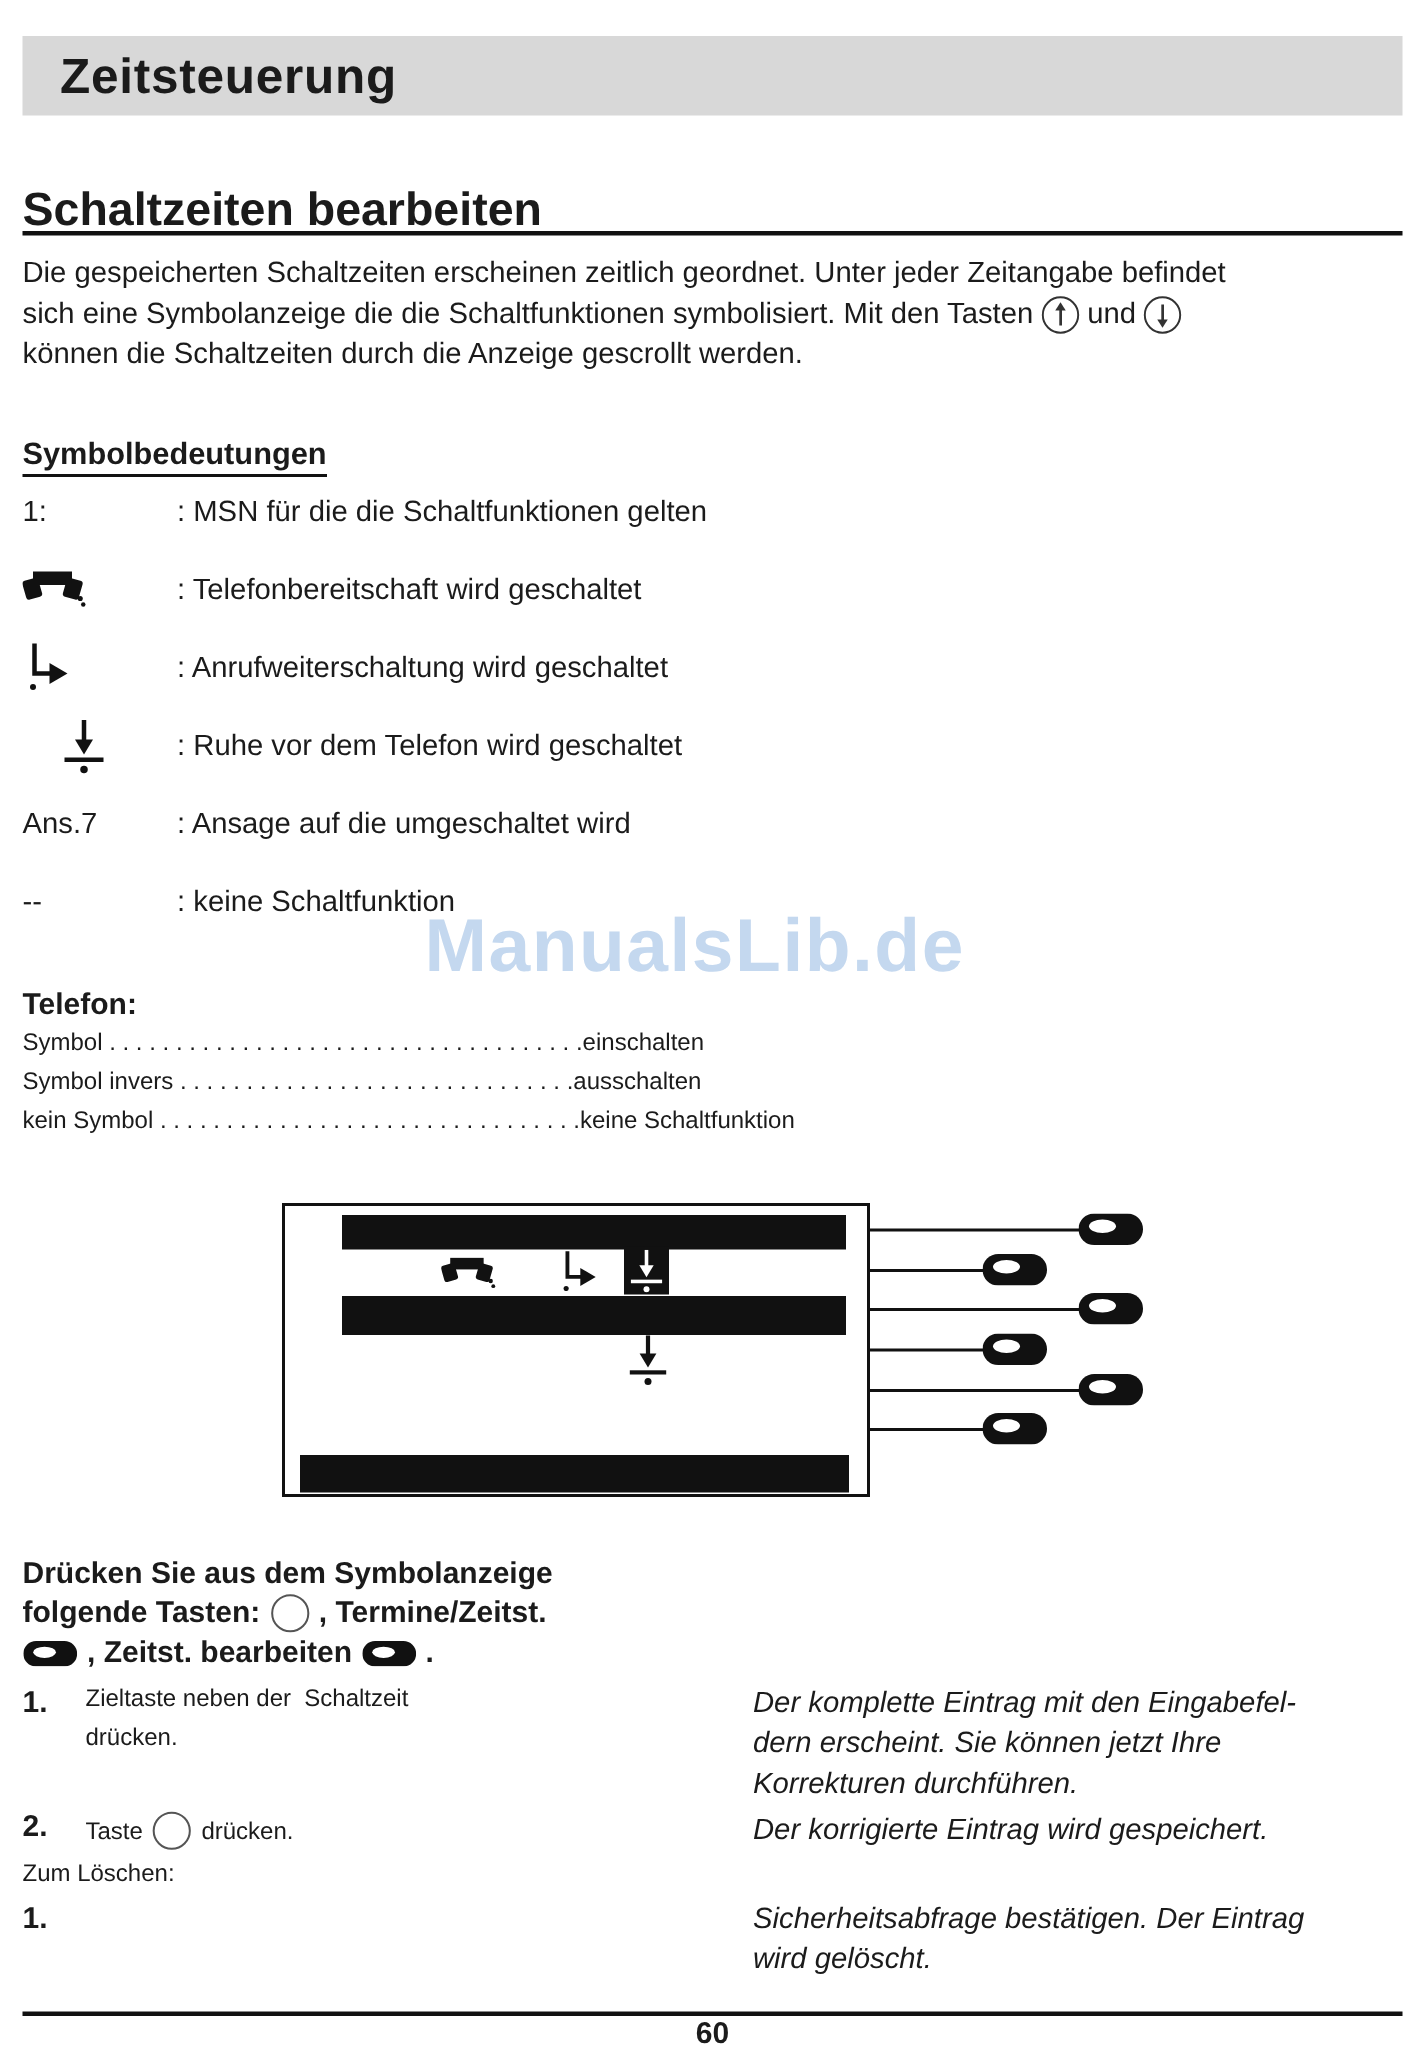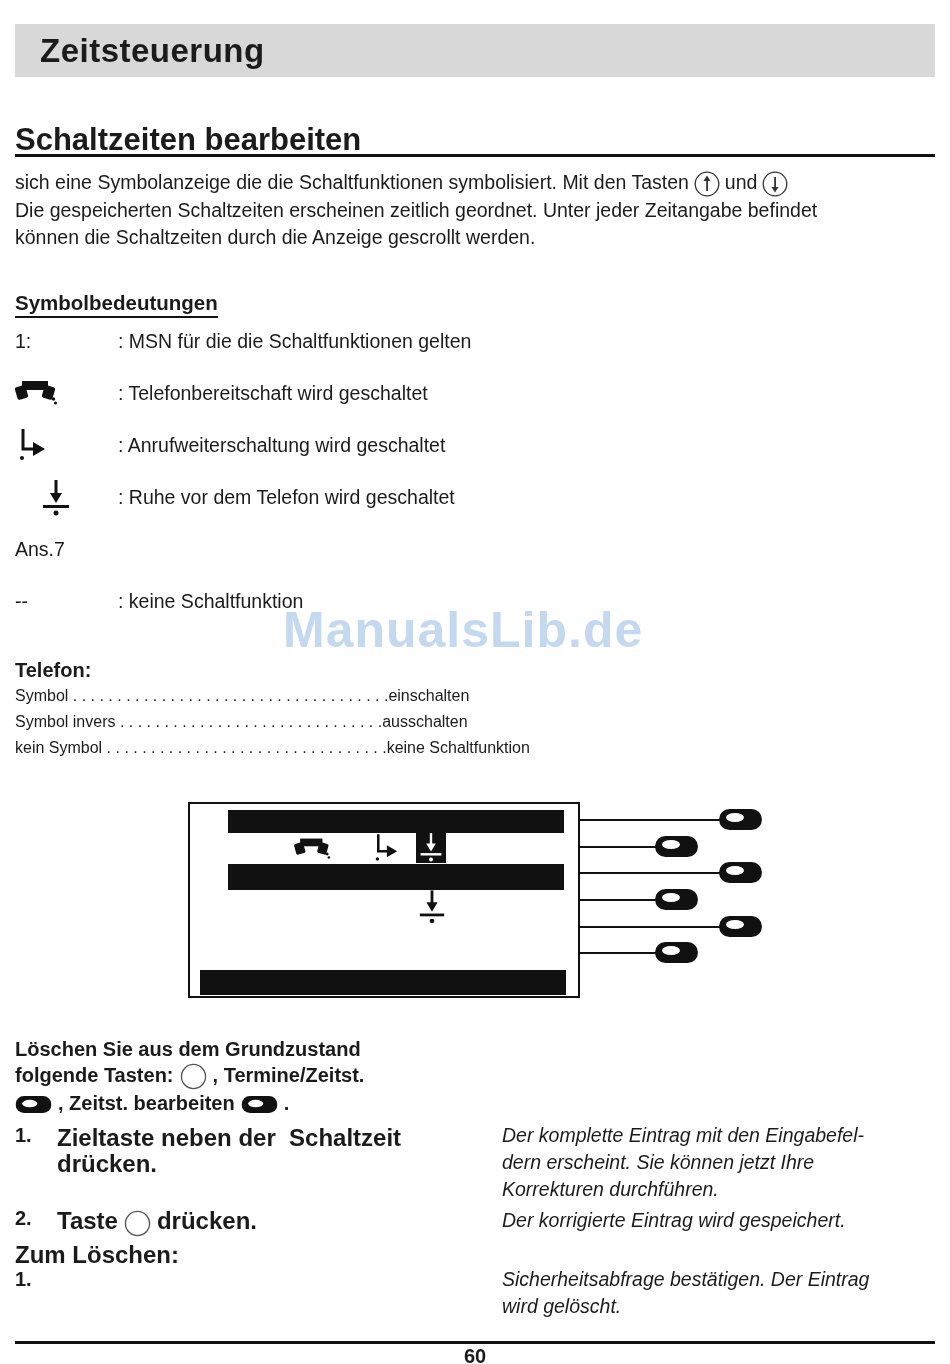--- a/index.html
+++ b/index.html
@@ -38,21 +38,21 @@
   .dicon{position:absolute;}
   .inv-wrap{position:absolute;left:416px;top:31px;width:30px;height:32px;background:#111;
     display:flex;align-items:center;justify-content:center;color:#fff;}
   
   .press{left:15px;width:470px;font-size:20px;font-weight:bold;line-height:26px;}
   .okkey{display:inline-block;width:27px;height:27px;vertical-align:-8px;margin:0 6px;}
   .softkey{display:inline-block;width:37px;height:17px;vertical-align:-3px;margin:0 6px;}
   .xkey{display:inline-block;width:23px;height:23px;vertical-align:-5px;margin:0 6px;}
   
   .step-num{left:15px;font-size:20px;font-weight:bold;}
-  .step-txt{left:57px;font-size:24px;font-weight:bold;white-space:pre;}
+  .step-txt{left:57px;font-size:16px;font-weight:normal;white-space:pre;}
   .result{left:502px;width:440px;font-size:19.5px;font-style:italic;white-space:nowrap;}
   
   .foot-rule{left:15px;top:1341px;width:920px;height:3px;background:#111;}
   .page-num{left:0;top:1345px;width:950px;text-align:center;font-size:20px;font-weight:bold;}
   svg{display:block;}
 </style>
 </head>
 <body>
 
 <svg width="0" height="0" style="position:absolute">
@@ -112,26 +112,26 @@
 <div class="page">
 
   <div class="abs header-bar">
     <span class="t">Zeitsteuerung</span>
   </div>
 
   <div class="abs sec-title">Schaltzeiten bearbeiten</div>
   <div class="abs sec-rule"></div>
 
   <div class="abs intro">
+    <div>Die gespeicherten Schaltzeiten erscheinen zeitlich geordnet. Unter jeder Zeitangabe befindet</div>
     <div><span>sich eine Symbolanzeige die die Schaltfunktionen symbolisiert. Mit den Tasten</span><span class="ikey"><svg viewBox="0 0 26 26" width="26" height="26" color="#333">
             <use href="#sym-uparrow"></use>
           </svg></span><span>und</span><span class="ikey"><svg viewBox="0 0 26 26" width="26" height="26" color="#333">
             <use href="#sym-downarrow"></use>
           </svg></span></div>
-    <div>Die gespeicherten Schaltzeiten erscheinen zeitlich geordnet. Unter jeder Zeitangabe befindet</div>
     <div>können die Schaltzeiten durch die Anzeige gescrollt werden.</div>
   </div>
 
   <div class="abs sym-heading">Symbolbedeutungen</div>
 
   <div class="abs sym-row" style="top:330px">
     <span class="cell-sym">1:</span>
     <span class="cell-txt">: MSN für die die Schaltfunktionen gelten</span>
   </div>
   <div class="abs sym-row" style="top:378px">
@@ -153,20 +153,21 @@
   <div class="abs sym-row" style="top:480px">
     <span class="cell-sym" style="left:26px">
         <svg viewBox="0 0 30 36" width="30" height="36" color="#111">
           <use href="#sym-ruhe"></use>
         </svg>
       </span>
     <span class="cell-txt" style="top:6px">: Ruhe vor dem Telefon wird geschaltet</span>
   </div>
   <div class="abs sym-row" style="top:538px">
     <span class="cell-sym">Ans.7</span>
+    <span class="cell-txt">: Ansage auf die umgeschaltet wird</span>
   </div>
   <div class="abs sym-row" style="top:590px">
     <span class="cell-sym">--</span>
     <span class="cell-txt">: keine Schaltfunktion</span>
   </div>
 
   <div class="abs watermark">ManualsLib.de</div>
 
   <div class="abs hin-head">Telefon:</div>
   <div class="abs hin-line" style="top:687px">Symbol . . . . . . . . . . . . . . . . . . . . . . . . . . . . . . . . . . . .einschalten</div>
@@ -232,21 +233,21 @@
         </svg>
       </span>
     <span class="tbtn" style="left:655px;top:142px">
         <svg viewBox="0 0 43 21" width="43" height="21">
           <use href="#sym-targetbtn"></use>
         </svg>
       </span>
   </div>
 
   <div class="abs press" style="top:1036px">
-    <div>Löschen Sie aus dem Grundzustand</div>
+    <div>Drücken Sie aus dem Symbolanzeige</div>
     <div><span>folgende Tasten:</span><span class="okkey"><svg viewBox="0 0 28 28" width="27" height="27" color="#555">
             <use href="#sym-okcircle"></use>
           </svg></span><span>, Termine/Zeitst.</span></div>
     <div><span class="softkey" style="margin-left:0"><svg viewBox="0 0 38 18" width="37" height="17">
             <use href="#sym-softkey"></use>
           </svg></span><span>, Zeitst. bearbeiten</span><span class="softkey"><svg viewBox="0 0 38 18" width="37" height="17">
             <use href="#sym-softkey"></use>
           </svg></span><span>.</span></div>
   </div>
 

